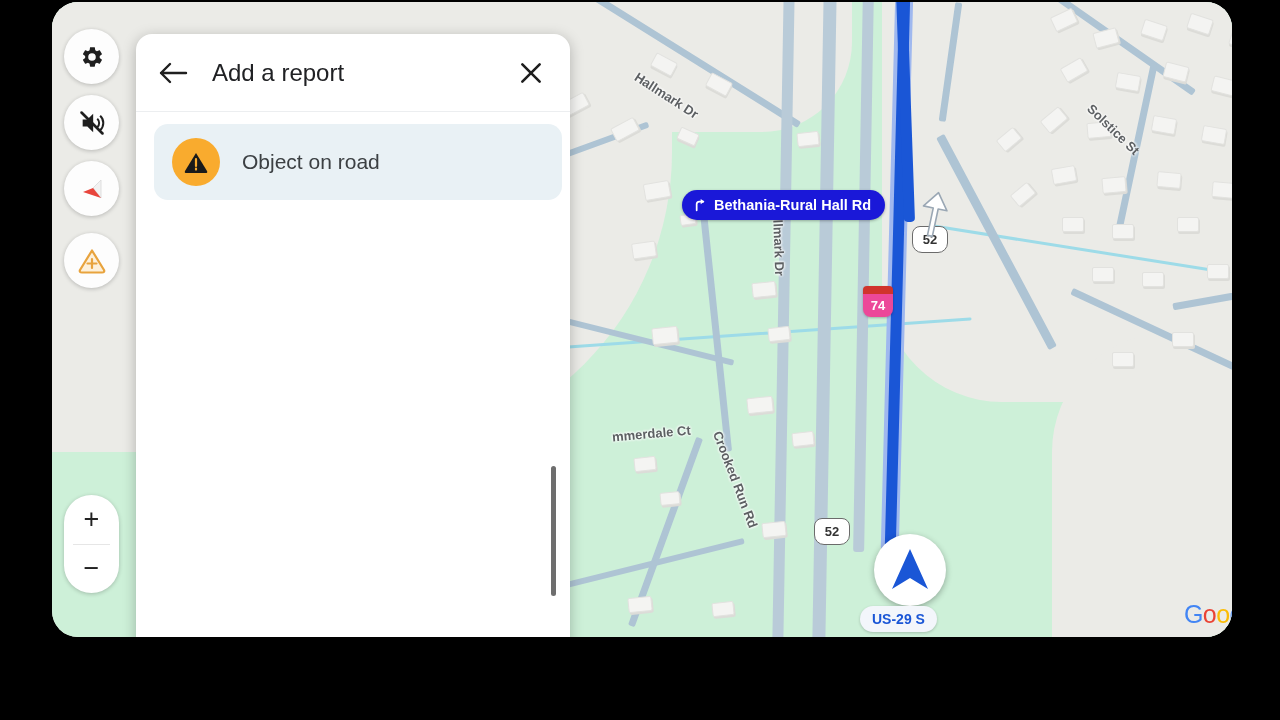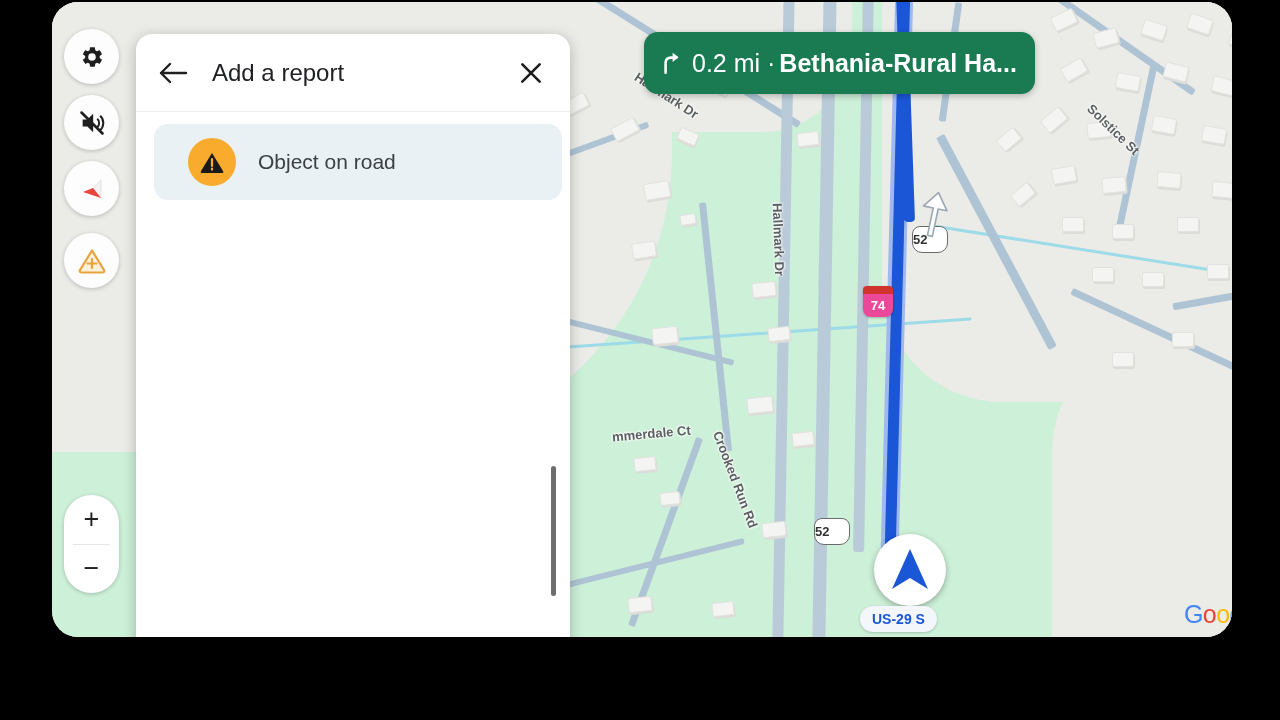--- a/index.html
+++ b/index.html
@@ -37,21 +37,21 @@
 
   .street-label {
     position:absolute; color:#5d6063; font-size:13px; font-weight:600;
     white-space:nowrap; text-shadow:0 0 3px #fff,0 0 3px #fff,0 0 3px #fff;
   }
 
   
   .shield-us {
     position:absolute; width:36px; height:27px; background:#fff;
     border:1.6px solid #6b6b6b; border-radius:8px 8px 10px 10px;
-    display:flex; align-items:center; justify-content:flex-start;
+    display:flex; align-items:center; justify-content:center;
     font-size:13px; font-weight:700; color:#333;
   }
   .shield-i {
     position:absolute; width:32px; height:31px;
     display:flex; flex-direction:column; align-items:center;
     filter:drop-shadow(0 1px 1px rgba(0,0,0,.25));
   }
   .shield-i .top { width:30px; height:8px; background:#d0342c;
      border-radius:4px 4px 0 0; }
   .shield-i .body { width:30px; height:23px; background:#ec4899;
@@ -140,21 +140,21 @@
     height:78px; display:flex; align-items:center; padding:0 22px 0 20px;
     border-bottom:1px solid #eceef0;
   }
   #panel-title {
     font-size:24px; color:#202124; margin-left:22px; flex:1; font-weight:400;
   }
   .hdr-icon { width:34px; height:34px; display:flex; align-items:center; justify-content:center; }
 
   .report-item {
     margin:12px 8px 0 18px; height:76px; background:#e9f1f5; border-radius:14px;
-    display:flex; align-items:center; padding-left:34px;
+    display:flex; align-items:center; padding-left:18px;
   }
   .report-item:first-of-type { margin-top:16px; }
   .ri-icon { width:48px; height:48px; border-radius:50%; display:flex;
              align-items:center; justify-content:center; flex:0 0 auto; }
   .ri-label { font-size:21px; color:#3c4043; margin-left:22px; }
 
   #panel-scrollbar {
     position:absolute; right:14px; top:432px; width:5px; height:130px;
     background:#6e6e6e; border-radius:3px;
   }
@@ -269,40 +269,39 @@
       <div class="top"></div>
       <div class="body">74</div>
     </div>
 
     <div id="exit-arrow">
       <svg width="34" height="48" viewBox="0 0 34 48">
         <path d="M16 46 L16 18 L6 18 L18 2 L30 18 L21 18 L21 46 Z" fill="#ffffff" stroke="#9aa7b4" stroke-width="1.6" stroke-linejoin="round" transform="rotate(12 17 24)"></path>
       </svg>
     </div>
 
+    <div id="road-callout">
+      <svg width="16" height="16" viewBox="0 0 24 24">
+        <path d="M7 20 L7 11 Q7 7 11 7 L17 7" stroke="#fff" stroke-width="2.6" fill="none" stroke-linecap="round"></path>
+        <path d="M13 3 L18.5 6.8 L13 11 Z" fill="#fff"></path>
+      </svg>
+      <span class="txt">Bethania-Rural Hall Rd</span>
+    </div>
 
     <div id="car-puck">
       <svg width="44" height="46" viewBox="0 0 44 46">
         <path d="M22 2 L40 42 L22 31 L4 42 Z" fill="#1a56d6"></path>
       </svg>
     </div>
     <div id="current-road-label">US-29 S</div>
 
     <div id="google-logo">
       <span>G</span><span>o</span><span>o</span><span>g</span>
     </div>
 
-    <div id="nav-banner">
-      <svg width="26" height="26" viewBox="0 0 24 24">
-        <path d="M7 21 L7 12 Q7 7 12 7 L17 7" stroke="#fff" stroke-width="2.4" fill="none" stroke-linecap="round"></path>
-        <path d="M13.5 2.5 L19 6.8 L13.5 11 Z" fill="#fff"></path>
-      </svg>
-      <span class="dist">0.2 mi ·</span>
-      <span class="street">Bethania-Rural Ha...</span>
-    </div>
   </div>
 
   <div class="rail-btn" id="btn-settings">
     <svg width="26" height="26" viewBox="0 0 24 24">
       <path fill="#1f1f1f" d="M19.1 12.9c.04-.3.06-.6.06-.9s-.02-.6-.07-.9l1.9-1.5c.17-.14.22-.39.1-.59l-1.8-3.1c-.11-.2-.36-.28-.57-.2l-2.2.9c-.47-.36-.97-.66-1.52-.88l-.34-2.37c-.03-.23-.23-.4-.46-.4h-3.6c-.23 0-.43.17-.46.4l-.34 2.37c-.55.22-1.05.52-1.52.88l-2.2-.9c-.21-.08-.46 0-.57.2l-1.8 3.1c-.12.2-.07.45.1.59l1.9 1.5c-.05.3-.07.6-.07.9s.02.6.07.9l-1.9 1.5c-.17.14-.22.39-.1.59l1.8 3.1c.11.2.36.28.57.2l2.2-.9c.47.36.97.66 1.52.88l.34 2.37c.03.23.23.4.46.4h3.6c.23 0 .43-.17.46-.4l.34-2.37c.55-.22 1.05-.52 1.52-.88l2.2.9c.21.08.46 0 .57-.2l1.8-3.1c.12-.2.07-.45-.1-.59l-1.9-1.5zM12 15.5A3.5 3.5 0 1 1 12 8.5a3.5 3.5 0 0 1 0 7z"></path>
     </svg>
   </div>
 
   <div class="rail-btn" id="btn-mute">
     <svg width="28" height="28" viewBox="0 0 24 24">

